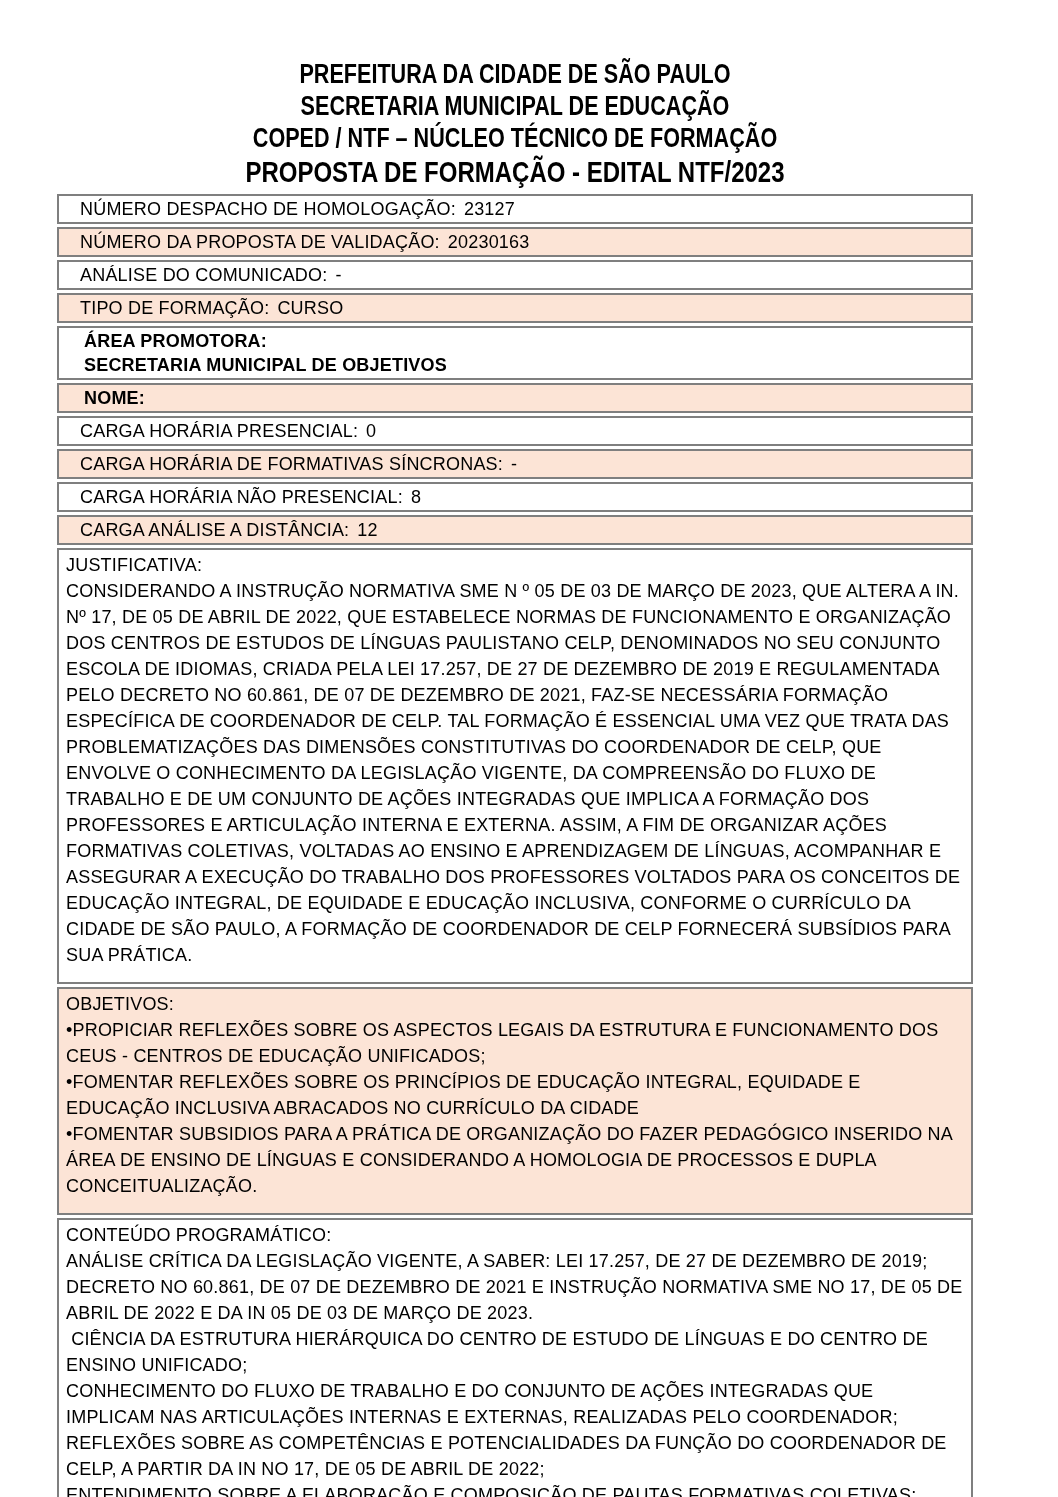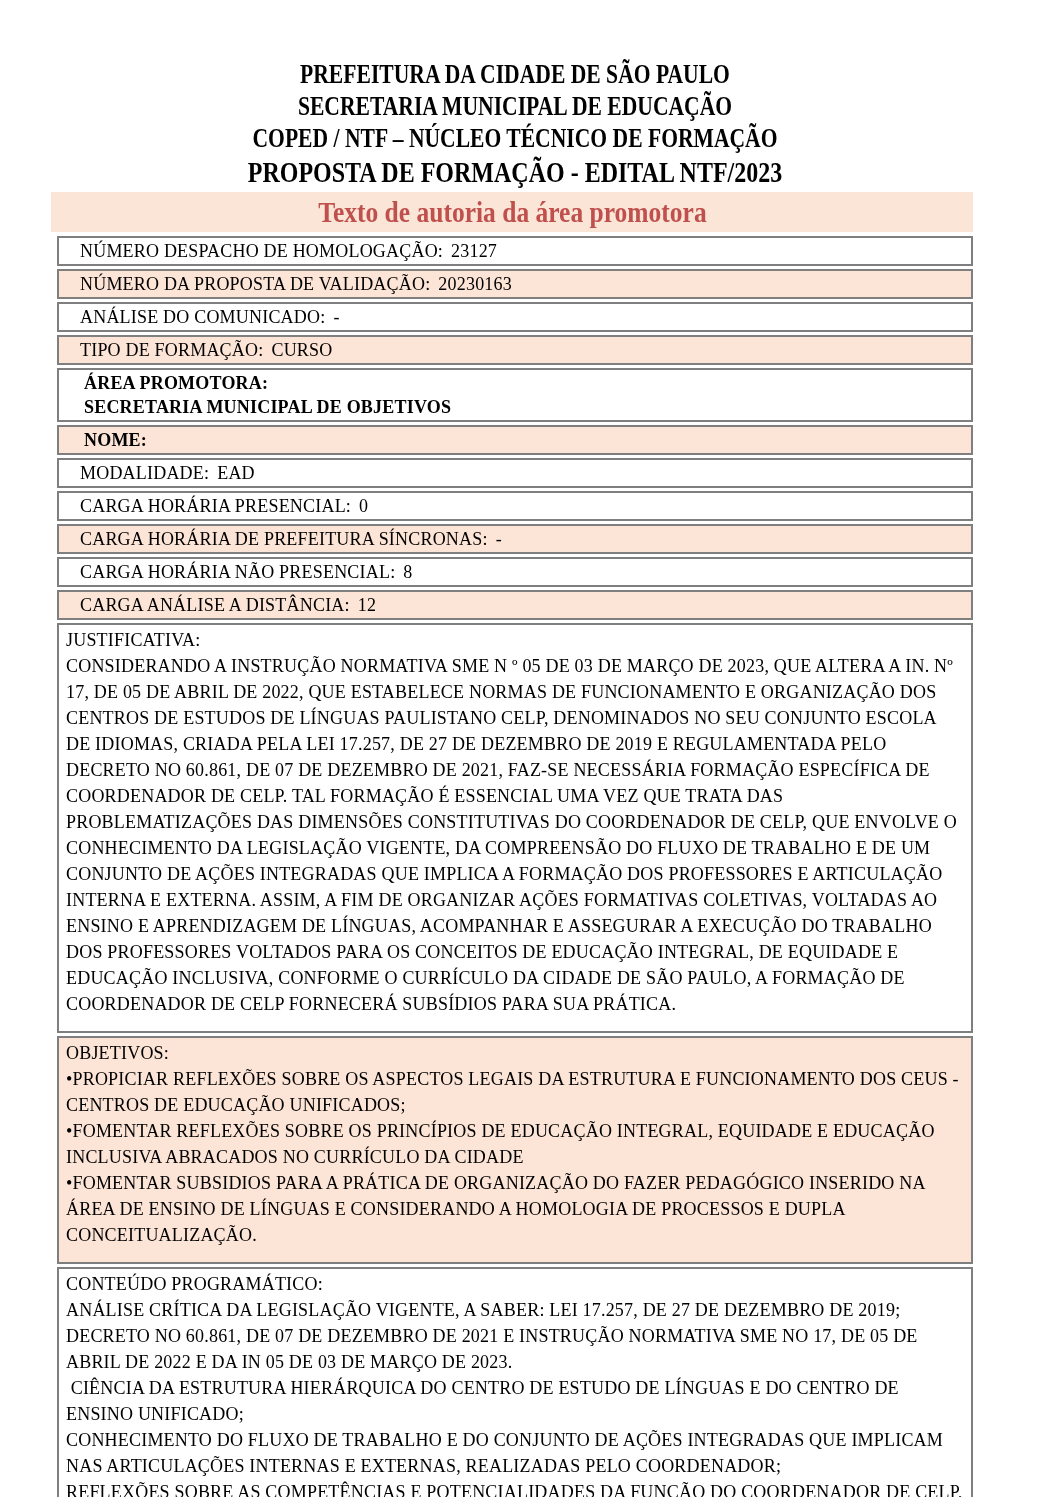--- a/index.html
+++ b/index.html
@@ -1,18 +1,18 @@
 <!DOCTYPE html>
 <html style="--peach: #FCE4D6; --banner-bg: #FBE5D7; --banner-text: #C0504D; --border: #7F7F7F;"><head>
 <meta charset="utf-8">
 <style>
   html,body{margin:0;padding:0;background:#ffffff;}
   .page{
     position:relative;width:1058px;height:1497px;overflow:hidden;background:#fff;
-    font-family:Liberation Serif, serif;color:#000;
+    font-family:Liberation Sans, sans-serif;color:#000;
   }
   .header-block{margin:58px 0 0 57px;width:916px;text-align:center;}
   .hline{font-weight:bold;font-size:27px;line-height:32px;transform:scaleX(0.80);white-space:nowrap;}
   .hline.big{font-size:30px;line-height:36px;}
   .banner{
     margin:2px 0 0 51px;width:922px;height:40px;
     display:flex;align-items:center;justify-content:center;
     background:var(--banner-bg,#FBE5D7);
   }
   .banner-text{
@@ -40,39 +40,35 @@
 
 <div class="page">
 
   <div class="header-block">
     <div class="hline">PREFEITURA DA CIDADE DE SÃO PAULO</div>
     <div class="hline">SECRETARIA MUNICIPAL DE EDUCAÇÃO</div>
     <div class="hline">COPED / NTF – NÚCLEO TÉCNICO DE FORMAÇÃO</div>
     <div class="hline big">PROPOSTA DE FORMAÇÃO - EDITAL NTF/2023</div>
   </div>
 
-  <div class="banner">
-    <span class="banner-text">Texto de autoria da área promotora</span>
-  </div>
 
   <div class="rows">
       <div class="row field"><span class="lbl">NÚMERO DESPACHO DE HOMOLOGAÇÃO:</span><span class="val">23127</span></div>
       <div class="row field peach"><span class="lbl">NÚMERO DA PROPOSTA DE VALIDAÇÃO:</span><span class="val">20230163</span></div>
       <div class="row field"><span class="lbl">ANÁLISE DO COMUNICADO:</span><span class="val">-</span></div>
       <div class="row field peach"><span class="lbl">TIPO DE FORMAÇÃO:</span><span class="val">CURSO</span></div>
       <div class="row field two-line" style="font-weight: 700;">
         <span class="lbl">ÁREA PROMOTORA:</span>
         <span class="val">SECRETARIA MUNICIPAL DE OBJETIVOS</span>
       </div>
       <div class="row field peach two-line" style="font-weight: 700;">
         <span class="lbl">NOME:</span>
       </div>
-      <div class="row field"><span class="lbl">MODALIDADE:</span><span class="val">EAD</span></div>
       <div class="row field"><span class="lbl">CARGA HORÁRIA PRESENCIAL:</span><span class="val">0</span></div>
-      <div class="row field peach"><span class="lbl">CARGA HORÁRIA DE PREFEITURA SÍNCRONAS:</span><span class="val">-</span></div>
+      <div class="row field peach"><span class="lbl">CARGA HORÁRIA DE FORMATIVAS SÍNCRONAS:</span><span class="val">-</span></div>
       <div class="row field"><span class="lbl">CARGA HORÁRIA NÃO PRESENCIAL:</span><span class="val">8</span></div>
       <div class="row field peach"><span class="lbl">CARGA ANÁLISE A DISTÂNCIA:</span><span class="val">12</span></div>
       <div class="row section">
         <span class="lbl">JUSTIFICATIVA:</span>
         <div class="body">CONSIDERANDO A INSTRUÇÃO NORMATIVA SME N º 05 DE 03 DE MARÇO DE 2023, QUE ALTERA A IN. Nº 17, DE 05 DE ABRIL DE 2022, QUE ESTABELECE NORMAS DE FUNCIONAMENTO E ORGANIZAÇÃO DOS CENTROS DE ESTUDOS DE LÍNGUAS PAULISTANO CELP, DENOMINADOS NO SEU CONJUNTO ESCOLA DE IDIOMAS, CRIADA PELA LEI 17.257, DE 27 DE DEZEMBRO DE 2019 E REGULAMENTADA PELO DECRETO NO 60.861, DE 07 DE DEZEMBRO DE 2021, FAZ-SE NECESSÁRIA FORMAÇÃO ESPECÍFICA DE COORDENADOR DE CELP. TAL FORMAÇÃO É ESSENCIAL UMA VEZ QUE TRATA DAS PROBLEMATIZAÇÕES DAS DIMENSÕES CONSTITUTIVAS DO COORDENADOR DE CELP, QUE ENVOLVE O CONHECIMENTO DA LEGISLAÇÃO VIGENTE, DA COMPREENSÃO DO FLUXO DE TRABALHO E DE UM CONJUNTO DE AÇÕES INTEGRADAS QUE IMPLICA A FORMAÇÃO DOS PROFESSORES E ARTICULAÇÃO INTERNA E EXTERNA. ASSIM, A FIM DE ORGANIZAR AÇÕES FORMATIVAS COLETIVAS, VOLTADAS AO ENSINO E APRENDIZAGEM DE LÍNGUAS, ACOMPANHAR E ASSEGURAR A EXECUÇÃO DO TRABALHO DOS PROFESSORES VOLTADOS PARA OS CONCEITOS DE EDUCAÇÃO INTEGRAL, DE EQUIDADE E EDUCAÇÃO INCLUSIVA, CONFORME O CURRÍCULO DA CIDADE DE SÃO PAULO, A FORMAÇÃO DE COORDENADOR DE CELP FORNECERÁ SUBSÍDIOS PARA SUA PRÁTICA.</div>
       </div>
       <div class="row section peach">
         <span class="lbl">OBJETIVOS:</span>
         <div class="body">•PROPICIAR REFLEXÕES SOBRE OS ASPECTOS LEGAIS DA ESTRUTURA E FUNCIONAMENTO DOS CEUS - CENTROS DE EDUCAÇÃO UNIFICADOS;
 •FOMENTAR REFLEXÕES SOBRE OS PRINCÍPIOS DE EDUCAÇÃO INTEGRAL, EQUIDADE E EDUCAÇÃO INCLUSIVA ABRACADOS NO CURRÍCULO DA CIDADE

